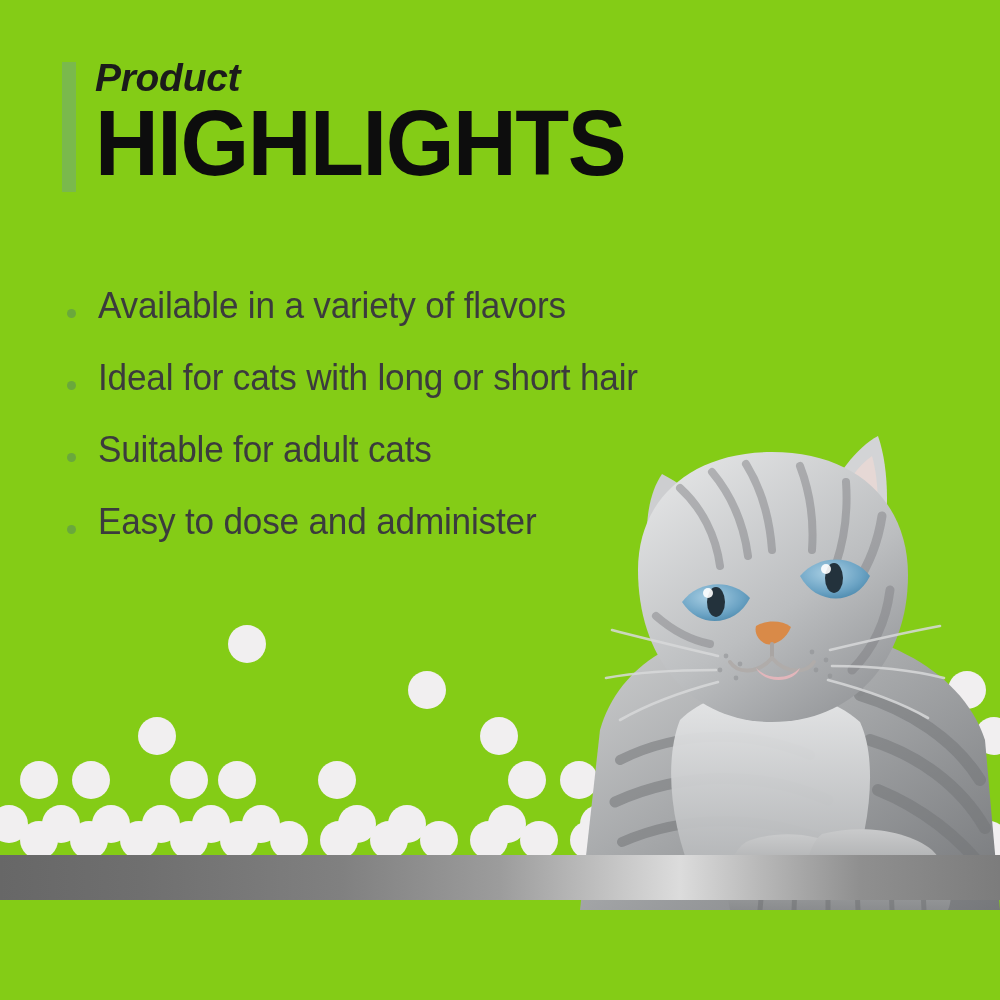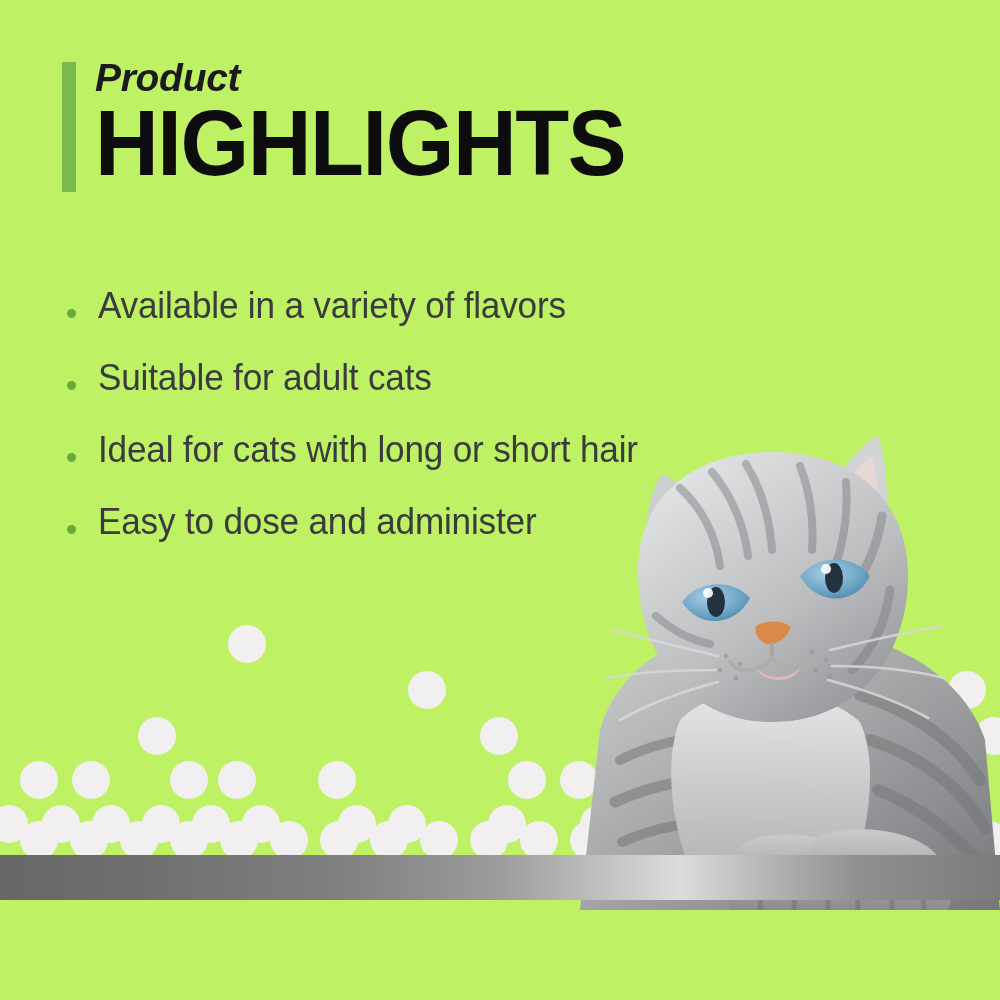--- a/index.html
+++ b/index.html
@@ -9,21 +9,21 @@
     background: #ffffff;
   }
   body {
     font-family: "Liberation Sans", sans-serif;
   }
 
   #poster {
     position: relative;
     width: 1000px;
     height: 1000px;
-    background: #bef264;
+    background: #84cc16;
     overflow: hidden;
   }
 
   
   .dotfield {
     position: absolute;
     left: 0;
     bottom: 145px;
     width: 1000px;
     height: 230px;
@@ -255,25 +255,25 @@
     </div>
   </div>
 
   <ul class="bullets">
     <li>
       <span class="bullet-dot"></span>
       <span class="bullet-label">Available in a variety of flavors</span>
     </li>
     <li>
       <span class="bullet-dot"></span>
-      <span class="bullet-label">Suitable for adult cats</span>
+      <span class="bullet-label">Ideal for cats with long or short hair</span>
     </li>
     <li>
       <span class="bullet-dot"></span>
-      <span class="bullet-label">Ideal for cats with long or short hair</span>
+      <span class="bullet-label">Suitable for adult cats</span>
     </li>
     <li>
       <span class="bullet-dot"></span>
       <span class="bullet-label">Easy to dose and administer</span>
     </li>
   </ul>
 
   <div class="cat">
     <svg width="440" height="480" viewBox="0 0 440 480" xmlns="http://www.w3.org/2000/svg">
       <defs>

